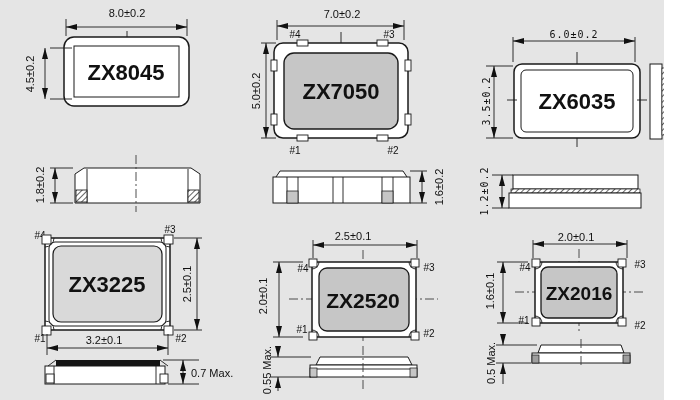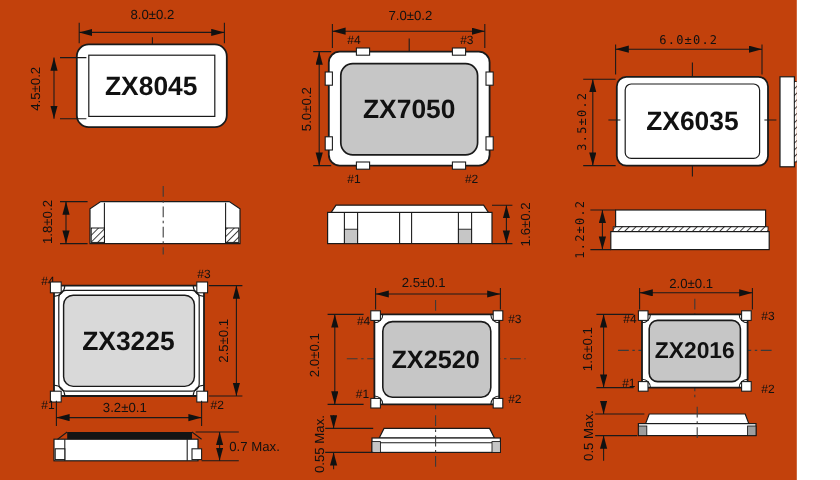--- a/index.html
+++ b/index.html
@@ -1,16 +1,16 @@
 <!DOCTYPE html>
 <html><head>
 <meta charset="utf-8">
 <style>
   html,body{margin:0;padding:0;background:#ffffff;}
-  .canvas{position:relative;width:664px;height:400px;background:#c2410c;overflow:hidden;
+  .canvas{position:relative;width:664px;height:400px;background:#e5e5e5;overflow:hidden;
           font-family:"Liberation Sans",sans-serif;}
   svg{display:block;}
   svg text{fill:#111;dominant-baseline:central;}
   .dim{font:11px "Liberation Sans",sans-serif;}
   .dimm{font:10px "DejaVu Sans Mono",monospace;letter-spacing:1px;}
   .pad{font:10px "Liberation Sans",sans-serif;}
   .pn{font-family:"Liberation Sans",sans-serif;font-weight:bold;}
   .ln{stroke:#1a1a1a;stroke-width:1;fill:none;}
   .ln2{stroke:#1a1a1a;stroke-width:1.5;fill:none;}
   .thin{stroke:#1a1a1a;stroke-width:0.9;fill:none;}

